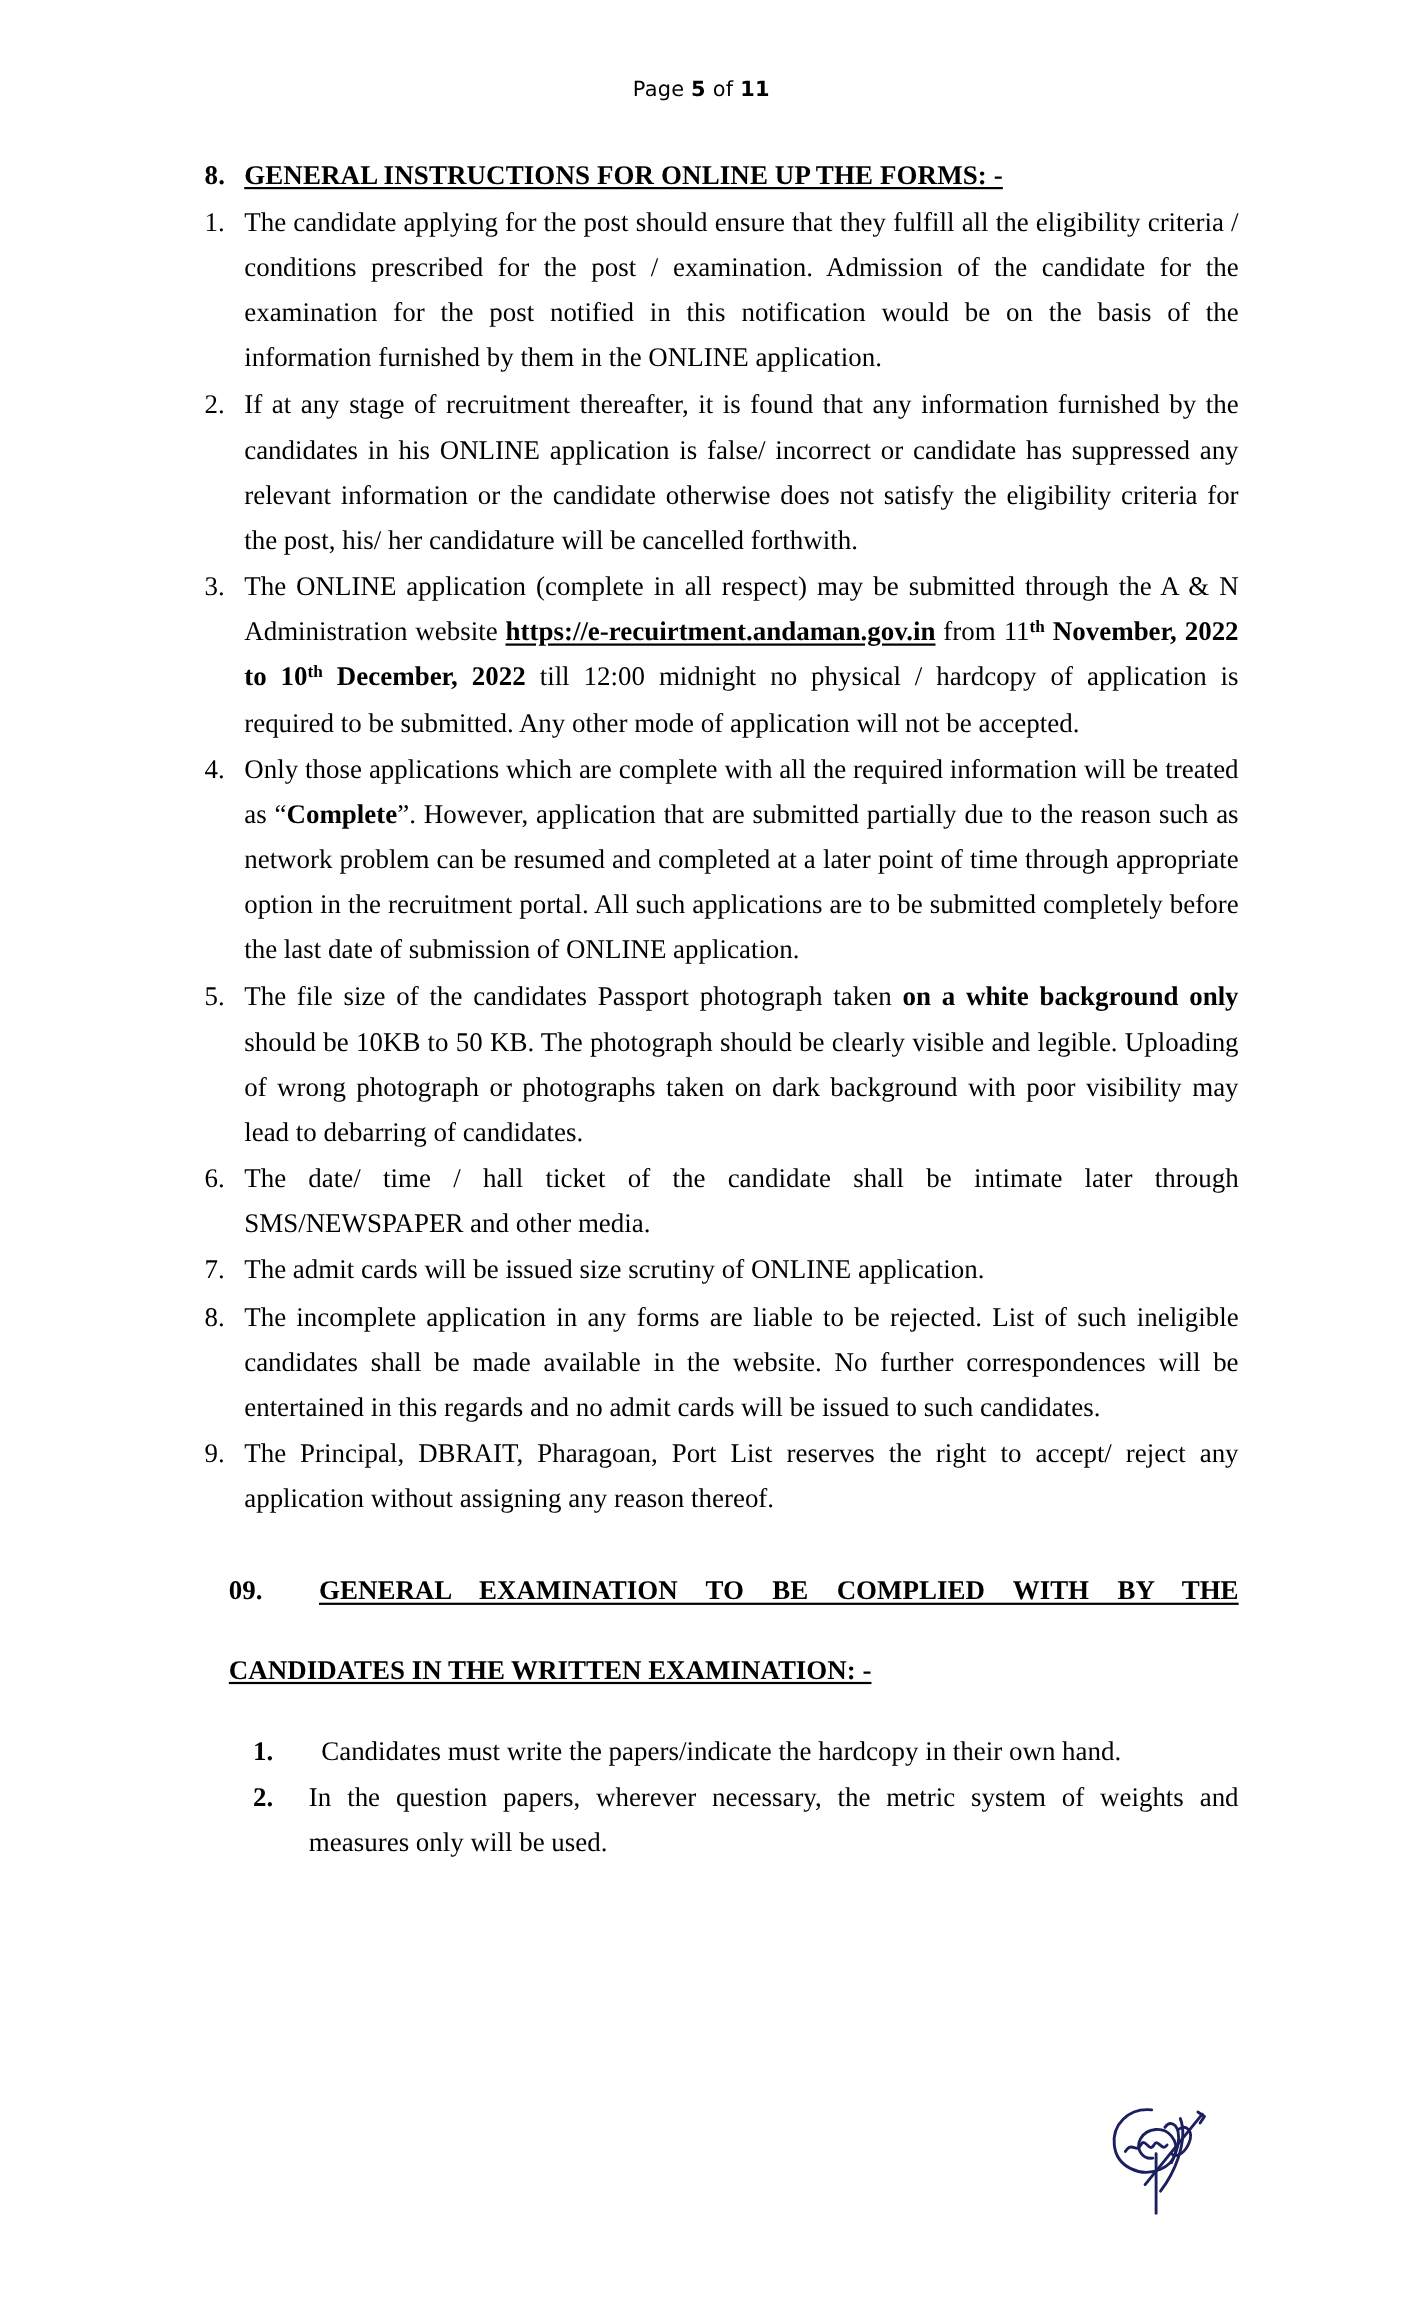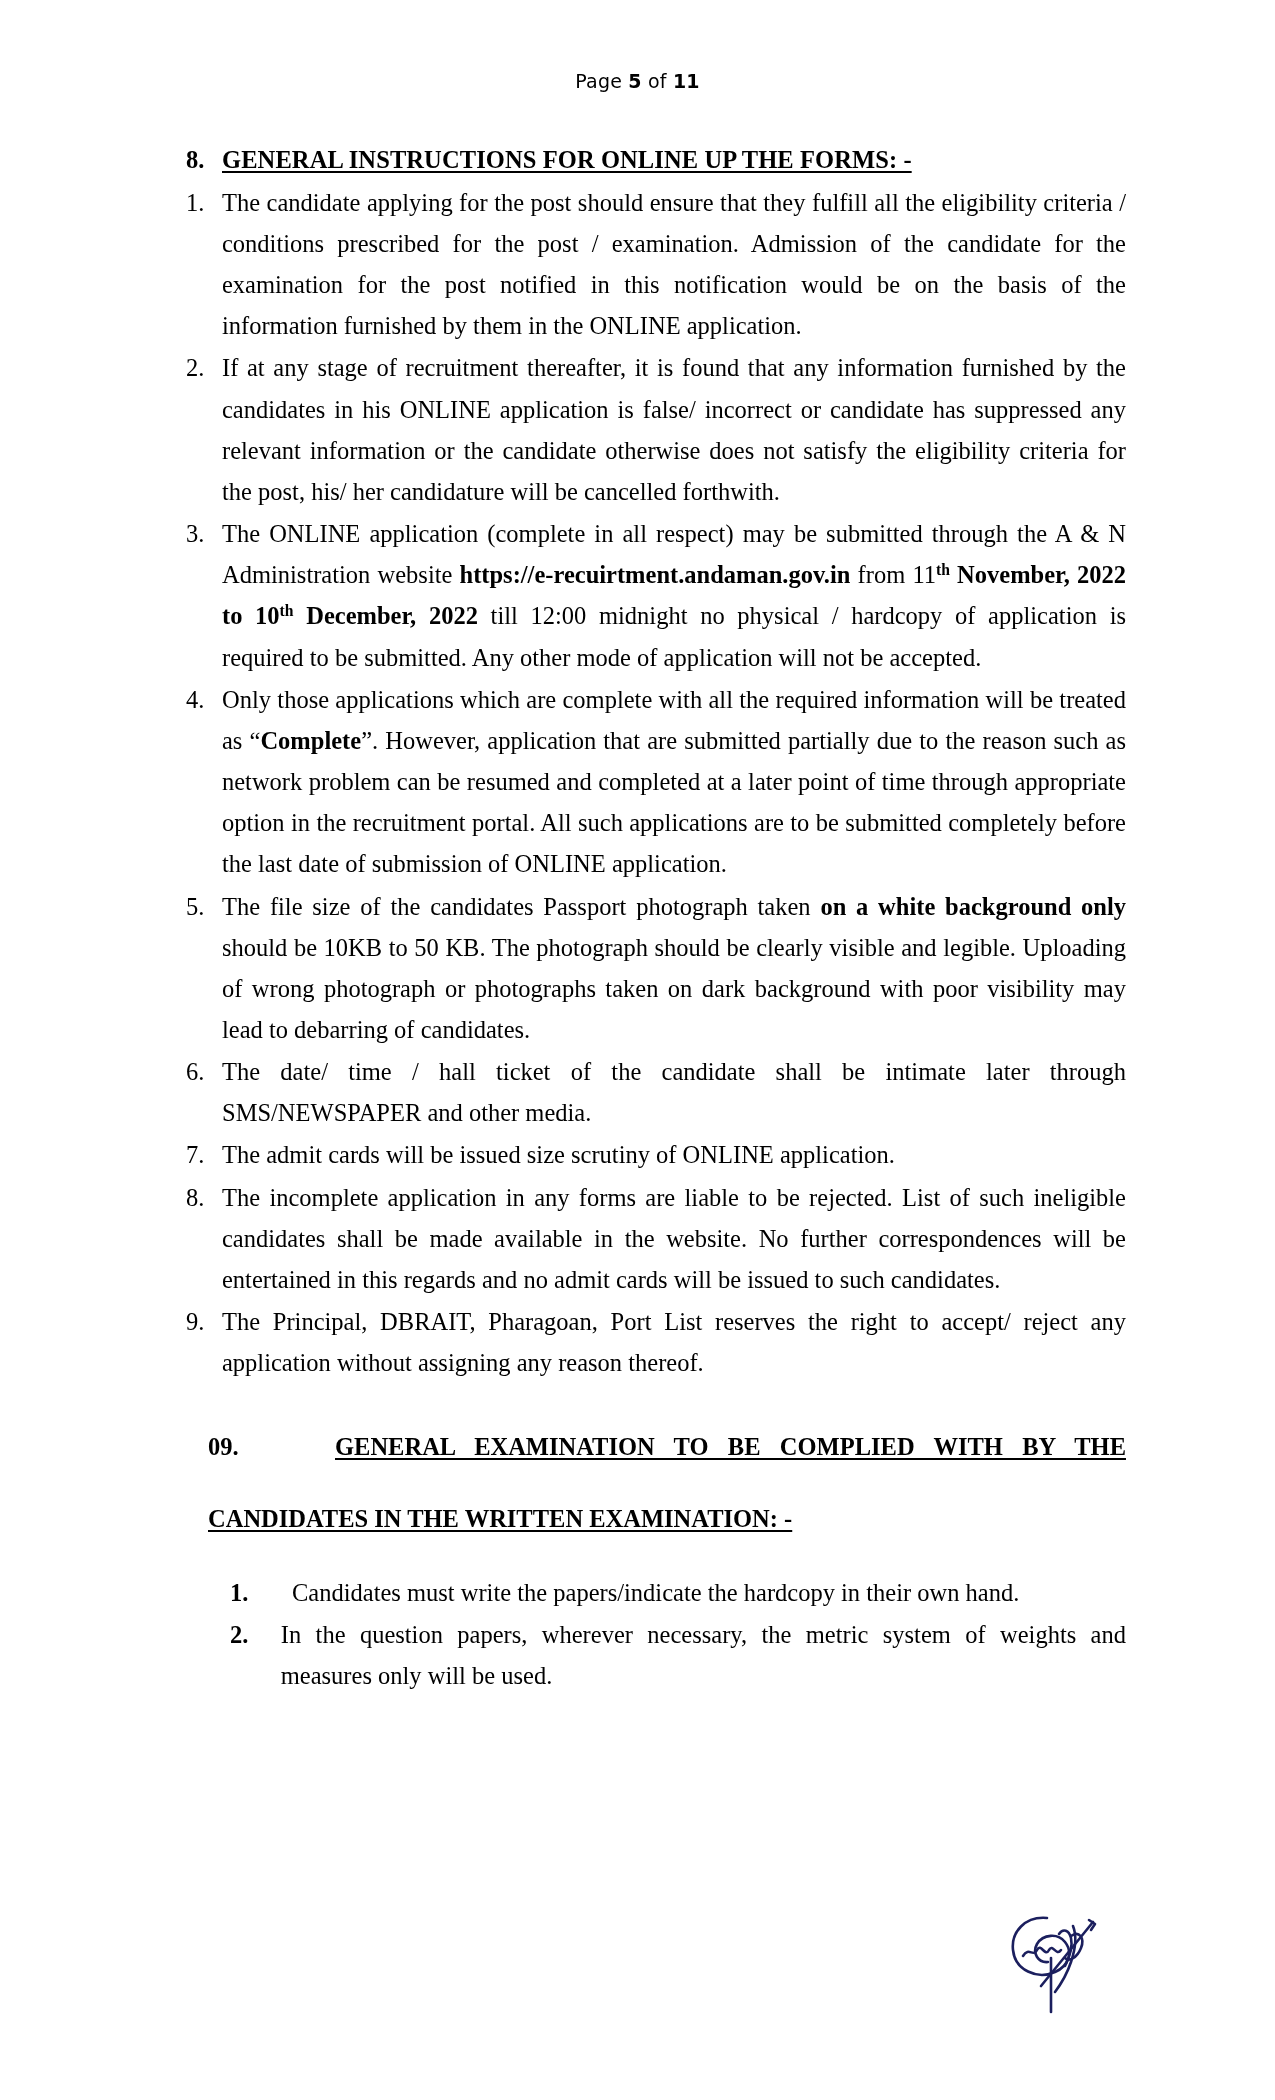--- a/index.html
+++ b/index.html
@@ -83,40 +83,39 @@
   }
   .li .body {
     flex: 1 1 auto;
     text-align: justify;
     text-justify: inter-word;
     hyphens: none;
   }
   .li .body.lastflush { text-align-last: left; }
 
   b.bd { font-weight: bold; }
-  .ul { text-underline-offset: 3px; }
+  .ul { text-decoration: underline; text-underline-offset: 3px; }
   sup.sup {
     font-size: 0.64em;
     vertical-align: 0.48em;
     line-height: 0;
     font-weight: bold;
   }
 
   
   .sec2 {
     margin-top: 44px;
     font-size: 24.5px;
     font-weight: bold;
     line-height: 1.62;
     padding-left: 22px;
   }
   .sec2 .row1 {
     display: flex;
     align-items: flex-start;
-    gap: 45px;
   }
   .sec2 .row1 .n {
     flex: 0 0 82px;
     width: 82px;
   }
   .sec2 .row1 .t {
     flex: 1 1 auto;
     text-align: justify;
     text-align-last: justify;
     text-decoration: underline;

